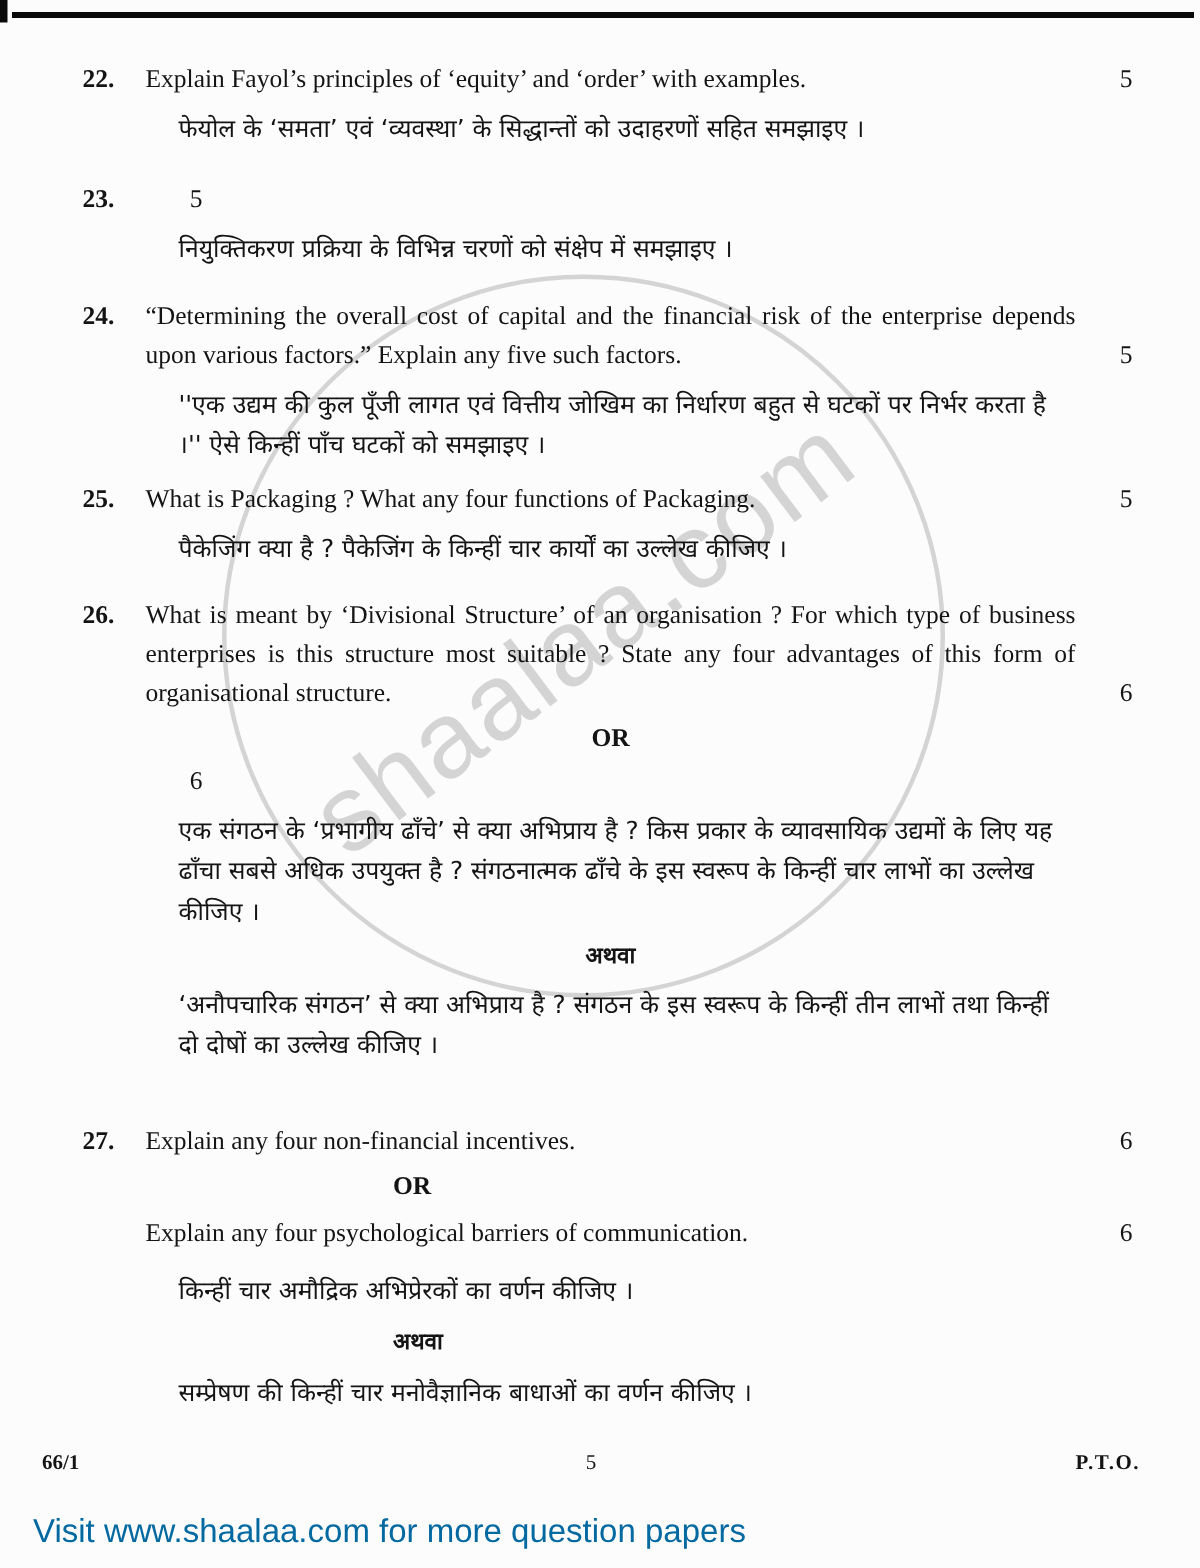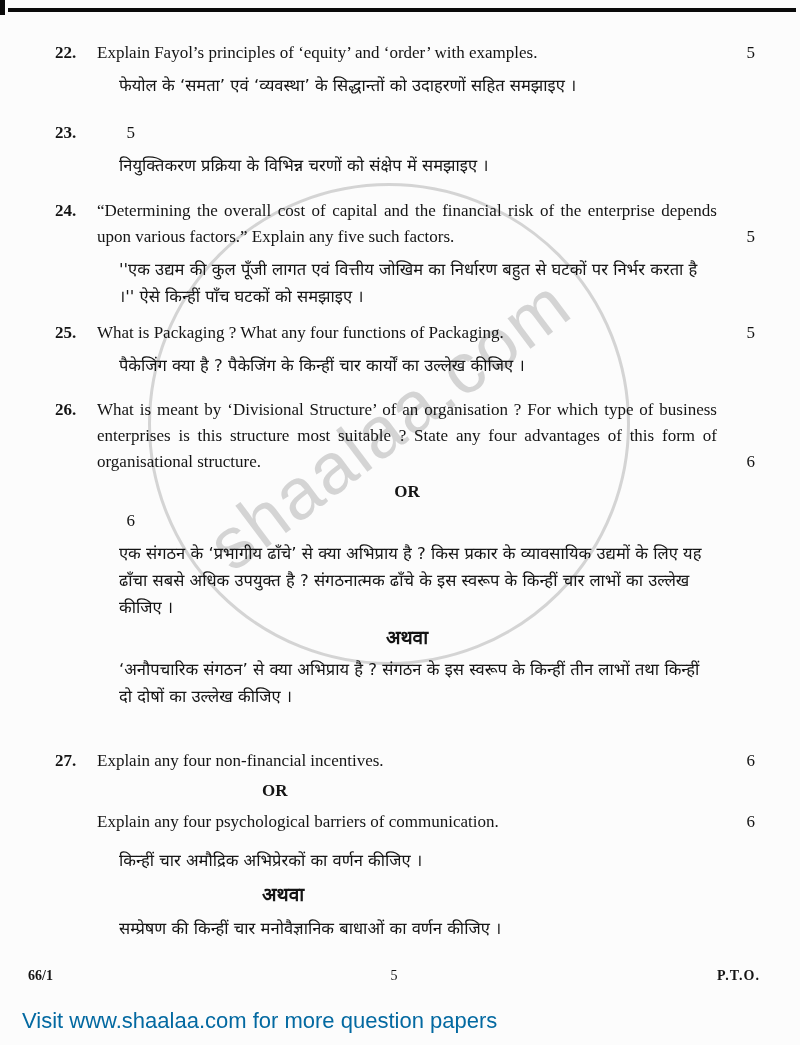--- a/index.html
+++ b/index.html
@@ -34,21 +34,21 @@
   .q-text{flex:1;text-align:justify;}
   .q-marks{width:38px;flex:none;text-align:right;align-self:flex-end;}
   .q-hindi{
     margin:6px 38px 0 64px;line-height:27px;
     font-family:"DejaVu Sans","Liberation Sans",sans-serif;font-size:16.5px;
   }
   .or-label{
     font-weight:bold;text-align:center;
     margin:4px 38px 4px 42px;line-height:25px;
   }
-  .or-label.hindi{font-family:"DejaVu Sans","Liberation Sans",sans-serif;font-size:19px;}
+  .or-label.hindi{font-family:"DejaVu Sans","Liberation Sans",sans-serif;font-size:15px;}
   .or-left{text-align:left;padding-left:165px;}
 
   .paper-footer{
     position:absolute;top:968px;left:28px;right:40px;z-index:1;
     display:flex;align-items:baseline;font-size:14px;
   }
   .paper-code{font-weight:bold;width:120px;}
   .page-num{flex:1;text-align:center;}
   .pto{width:120px;text-align:right;font-weight:bold;letter-spacing:1px;}
 

